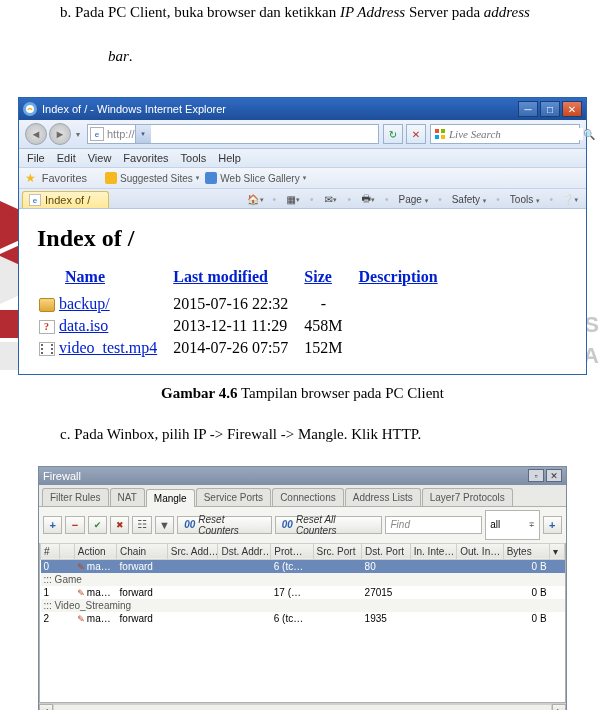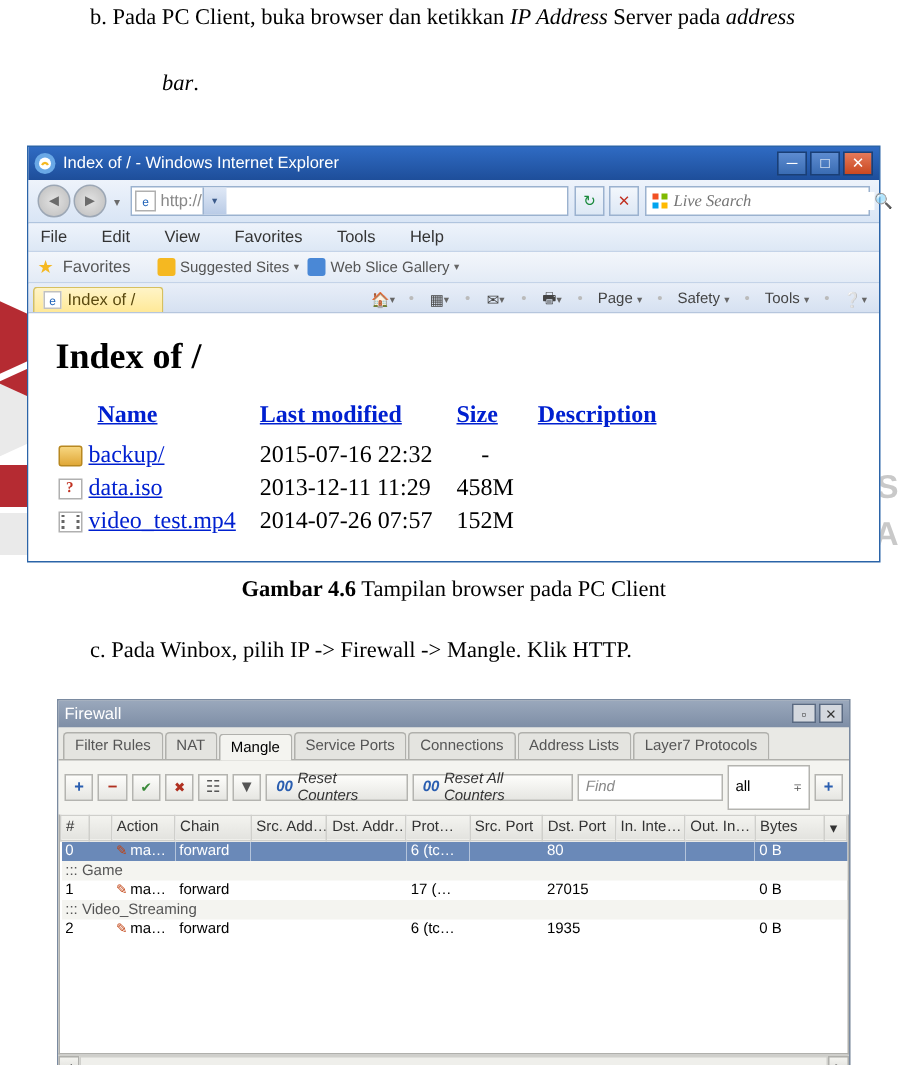--- a/index.html
+++ b/index.html
@@ -37,21 +37,21 @@
   .addr-input { flex: 1; border: none; outline: none; font-size: 11px; font-family: Tahoma; }
   .addr-dd { width: 16px; height: 18px; background: linear-gradient(#dfe8f6,#b9cbe6); border-left: 1px solid #9bb2cf; display: flex; align-items: center; justify-content: center; font-size: 7px; color: #3b5a8a; }
   .nav-btns { display: flex; gap: 3px; }
   .nav-sq { width: 20px; height: 20px; border: 1px solid #9bb2cf; background: linear-gradient(#f3f7fc,#dde8f5); display: flex; align-items: center; justify-content: center; font-size: 10px; color: #4a6b99; }
   .nav-sq.refresh { color: #1a8a3c; }
   .nav-sq.stop { color: #c03020; }
   .search-wrap { display: flex; align-items: center; background: #fff; border: 1px solid #9bb2cf; height: 20px; width: 150px; padding: 0 3px; }
   .search-icon { width: 14px; height: 14px; margin-right: 3px; display: flex; align-items: center; justify-content: center; }
   .search-input { flex: 1; border: none; outline: none; font-size: 11px; font-style: italic; color: #888; font-family: Tahoma; }
 
-  .ie-menu { background: linear-gradient(#eef3fb,#dde8f5); padding: 3px 8px; display: flex; gap: 23px; border-bottom: 1px solid #c4d3e8; color: #333; }
+  .ie-menu { background: linear-gradient(#eef3fb,#dde8f5); padding: 3px 8px; display: flex; gap: 12px; border-bottom: 1px solid #c4d3e8; color: #333; }
   .ie-menu span { cursor: pointer; }
 
   .ie-fav { background: linear-gradient(#f3f6fb,#e3ebf6); padding: 3px 6px; display: flex; align-items: center; gap: 6px; border-bottom: 1px solid #c4d3e8; color: #555; }
   .fav-star { color: #f5b821; font-size: 12px; }
   .fav-item { display: flex; align-items: center; gap: 3px; font-size: 10px; }
   .fav-dd { font-size: 7px; color: #666; }
   .fav-ico-sug { width:12px; height:12px; background:#f5b821; border-radius:2px; }
   .fav-ico-slice { width:12px; height:12px; background:#4a88d6; border-radius:2px; }
 
   .ie-tabs { background: linear-gradient(#e8eef8,#d6e1f1); padding: 2px 3px 0 3px; display: flex; border-bottom: 1px solid #b6c6dd; }
@@ -97,21 +97,21 @@
   .fw-find { margin-left: auto; height: 18px; border: 1px solid #b4b4b0; background: #fff; width: 100px; padding: 0 4px; font-style: italic; color: #888; display: flex; align-items: center; }
   .fw-filter { height: 30px; border: 1px solid #b4b4b0; background: #fff; width: 56px; padding: 0 4px; display: flex; align-items:center; justify-content: space-between; }
 
   .fw-grid-wrap { background: #fff; border: 1px solid #b0b0ac; border-top: none; margin: 0 0 0 0; height: 160px; overflow: hidden; position: relative; }
   .fw-grid { width: 100%; border-collapse: collapse; font-size: 10px; table-layout: fixed; }
   .fw-grid th { background: linear-gradient(#f4f4f0,#e3e3df); border: 1px solid #cfcfcb; padding: 2px 3px; font-weight: normal; color: #333; text-align: left; white-space: nowrap; overflow: hidden; }
   .fw-grid td { border-bottom: 0; padding: 1px 3px; white-space: nowrap; overflow: hidden; }
   .fw-grid tr.group td { background: #f4f4f0; color: #555; font-size: 10px; }
   .fw-grid tr.sel td { background: #6a89b8; color: #fff; }
   .fw-pen { color: #c04010; font-size: 9px; margin-right: 2px; }
-  .fw-right { }
+  .fw-right { text-align: right; }
   .fw-status { background: #e9e9e5; border-top: 1px solid #b0b0ac; padding: 2px 6px; font-size: 10px; color: #333; display: flex; }
   .fw-scroll-h { height: 14px; background: #e9e9e5; border-top: 1px solid #cfcfcb; display: flex; align-items: center; }
   .fw-scroll-h .arrow { width: 14px; height: 12px; background: linear-gradient(#f4f4f0,#dcdcd8); border: 1px solid #b0b0ac; display:flex; align-items:center; justify-content:center; font-size:8px; color:#555; }
   .fw-scroll-h .track { flex:1; height:12px; background:#efefeb; border:1px solid #d0d0cc; }
 </style>
 </head>
 <body>
 
 <svg class="wm-logo" viewBox="0 0 110 180">
   <polygon points="0,0 55,25 0,50" fill="#b22028"></polygon>

